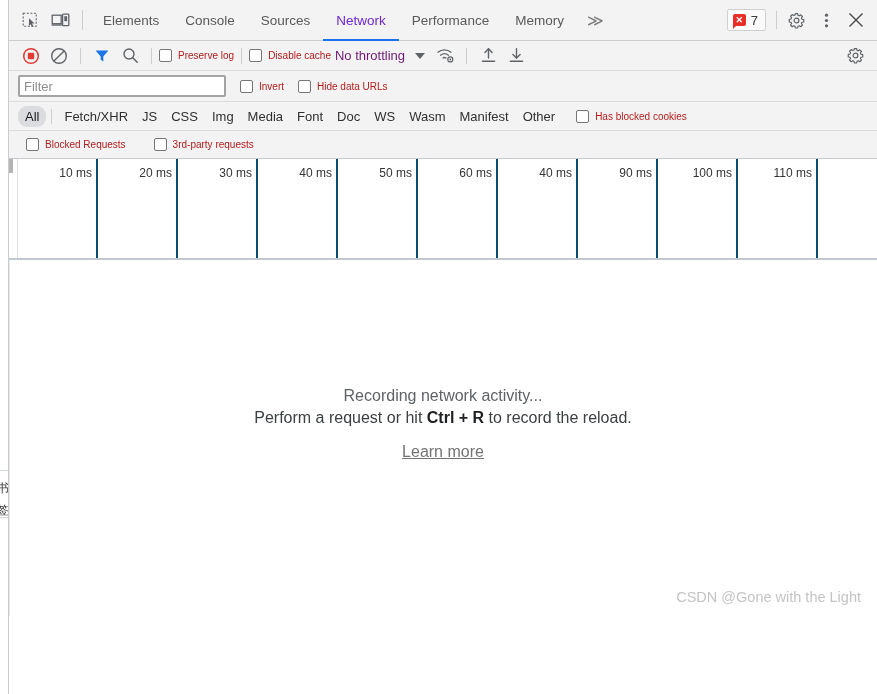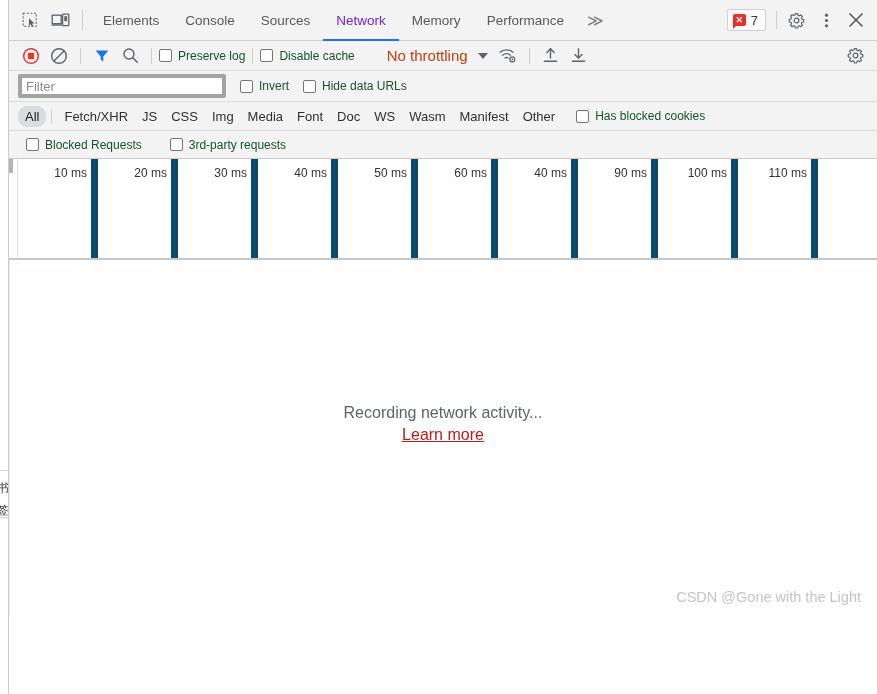--- a/index.html
+++ b/index.html
@@ -191,35 +191,34 @@
     white-space: nowrap;
   }
   .chk {
     width: 13px; height: 13px;
     border: 1px solid #767676;
     border-radius: 2px;
     background: #fff;
     flex: 0 0 auto;
   }
   .chk-label {
-    font-size: 12px;
-    color: #14532d;
+    font-size: 10px;
+    color: #b91c1c;
   }
   .throttle {
     display: flex;
     align-items: center;
     gap: 10px;
     margin-left: 4px;
     cursor: pointer;
   }
   .throttle-text {
-    font-size: 15px;
-    color: #c2410c;
+    font-size: 13px;
+    color: #701a75;
     white-space: nowrap;
-    margin-left: 28px;
   }
   .caret-down {
     width: 0; height: 0;
     border-left: 5px solid transparent;
     border-right: 5px solid transparent;
     border-top: 6px solid #5f6368;
   }
   .nt-spacer { flex: 1; }
 
   
@@ -228,21 +227,21 @@
     min-height: 31px;
     background: #f3f3f3;
     border-bottom: 1px solid #dcdcdc;
     display: flex;
     align-items: center;
     padding-left: 9px;
   }
   .filter-input {
     width: 208px;
     height: 22px;
-    border: 4px solid #a3a3a3;
+    border: 2px solid #a3a3a3;
     border-radius: 2px;
     background: #fff;
     font-size: 13px;
     color: #202124;
     padding: 8px 4px;
     outline: none;
     font-family: "Liberation Sans", sans-serif;
   }
   .filter-input::placeholder { color: #8d8d8d; opacity: 1; }
   .filter-row .chk-wrap { margin-left: 14px; }
@@ -311,21 +310,21 @@
   }
   .ruler-lead {
     width: 9px;
     height: 100%;
     border-right: 1px solid #e0e0e0;
     flex: 0 0 auto;
   }
   .tick {
     position: relative;
     height: 100%;
-    border-right: 7px solid #0c4a6e;
+    border-right: 2px solid #0c4a6e;
     flex: 0 0 auto;
     width: 80px;
   }
   .tick-label {
     position: absolute;
     right: 4px;
     top: 7px;
     font-size: 12px;
     color: #333333;
     white-space: nowrap;
@@ -351,21 +350,21 @@
     margin-bottom: 4px;
   }
   .msg-line2 {
     font-size: 16px;
     color: #3c4043;
     margin-bottom: 16px;
   }
   .msg-line2 b { font-weight: bold; color: #202124; }
   .learn-more {
     font-size: 16px;
-    color: #b91c1c;
+    color: #737373;
     text-decoration: underline;
     cursor: pointer;
   }
   .watermark {
     position: absolute;
     right: 16px;
     bottom: 11px;
     font-size: 14.5px;
     color: #c4c4c4;
     white-space: nowrap;
@@ -410,22 +409,22 @@
         </svg>
       </div>
 
       <div class="tb-sep"></div>
 
       <div class="tabs">
         <div class="tab">Elements</div>
         <div class="tab">Console</div>
         <div class="tab">Sources</div>
         <div class="tab active">Network</div>
+        <div class="tab">Performance</div>
         <div class="tab">Memory</div>
-        <div class="tab">Performance</div>
       </div>
 
       <div class="tab-more">≫</div>
 
       <div class="tabbar-spacer"></div>
 
       <div class="error-badge">
         <span class="err-icon">
           <span class="err-x">✕</span>
         </span>
@@ -624,19 +623,22 @@
             <span class="tick-label">110 ms</span>
           </div>
       </div>
       <div class="ov-handle"></div>
     </div>
 
     <div class="panel">
       <div class="panel-left-border"></div>
       <div class="panel-inner">
         <div class="msg-line1">Recording network activity...</div>
+        <div class="msg-line2">
+          <span>Perform a request or hit </span><b>Ctrl + R</b><span> to record the reload.</span>
+        </div>
         <div class="learn-more">Learn more</div>
       </div>
       <div class="watermark">CSDN @Gone with the Light</div>
     </div>
 
   </div>
 </div>
 
 </body></html>

